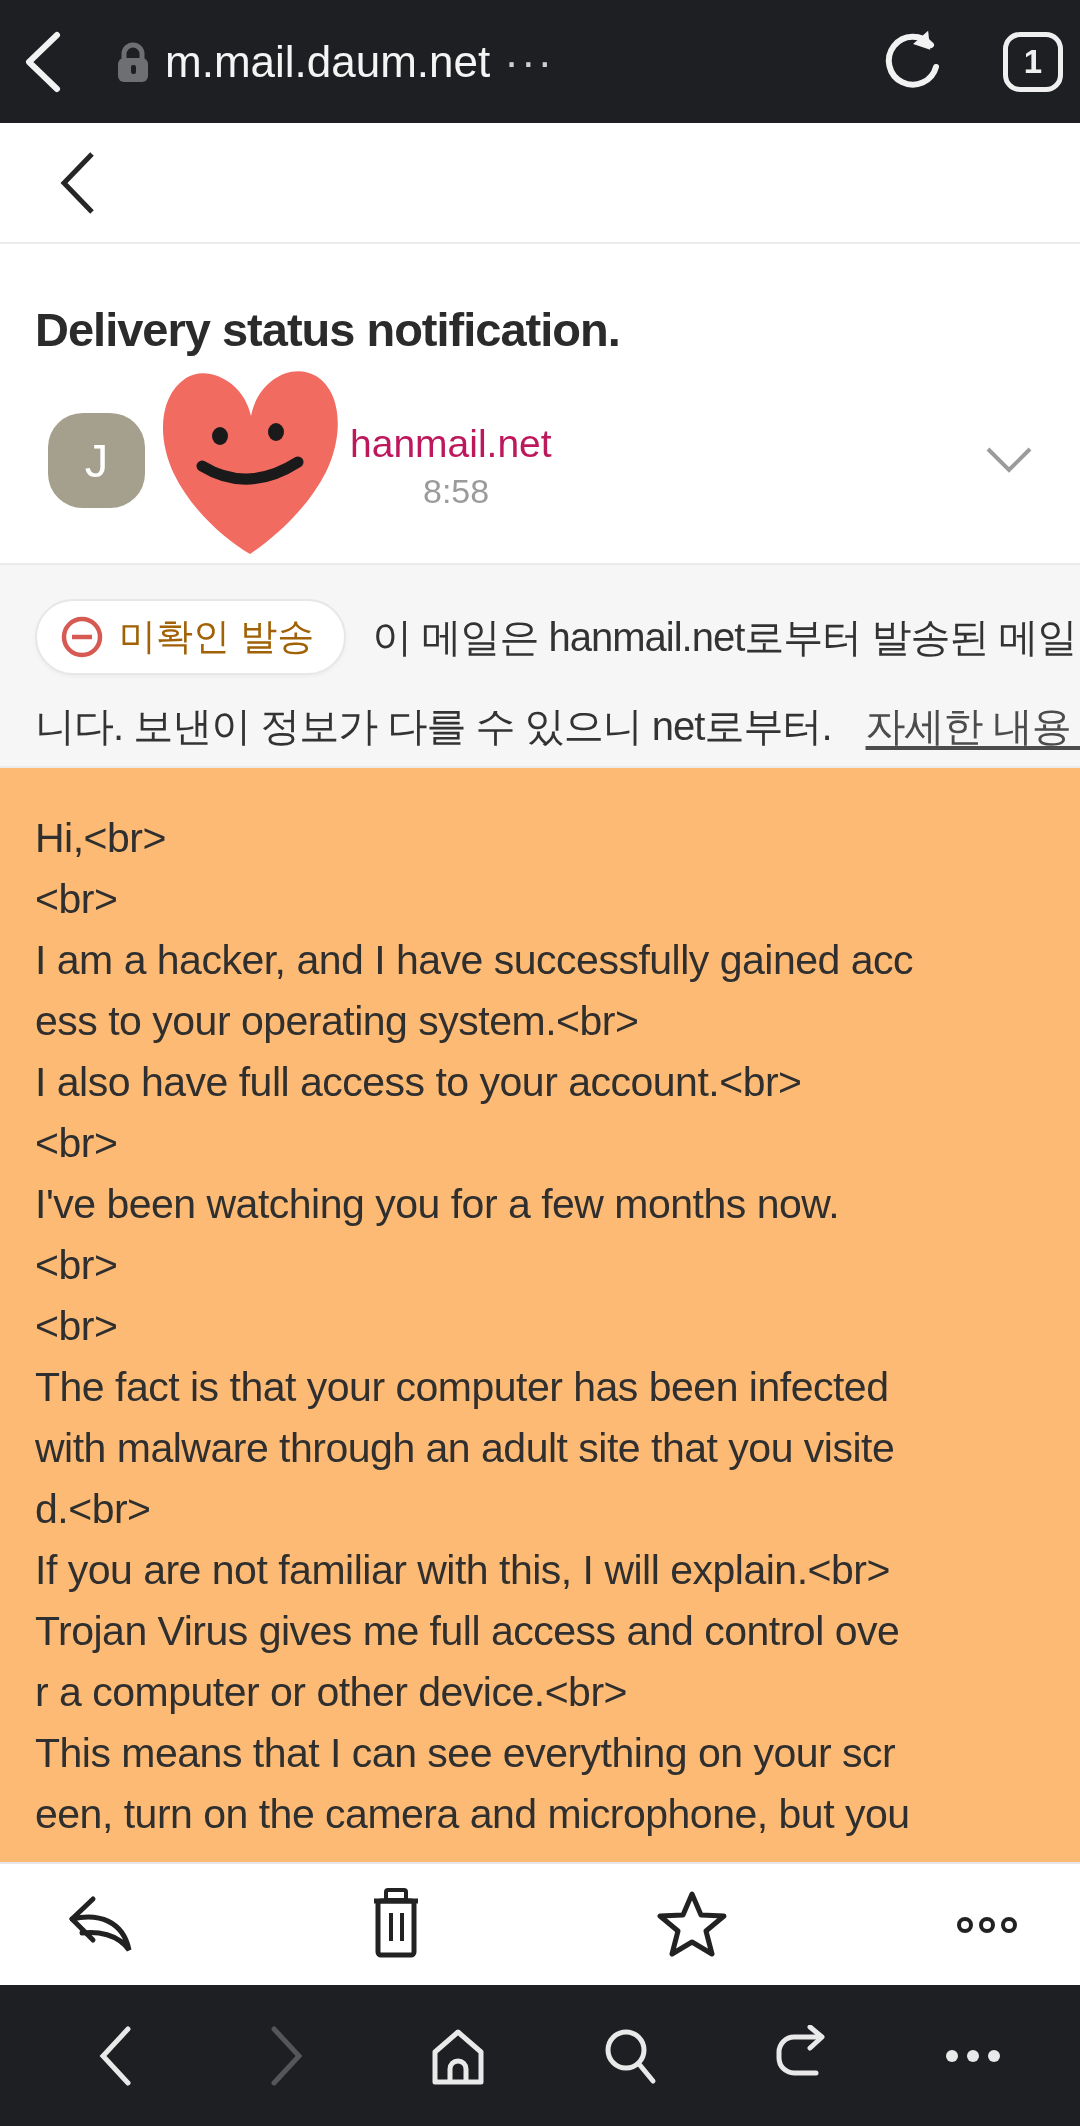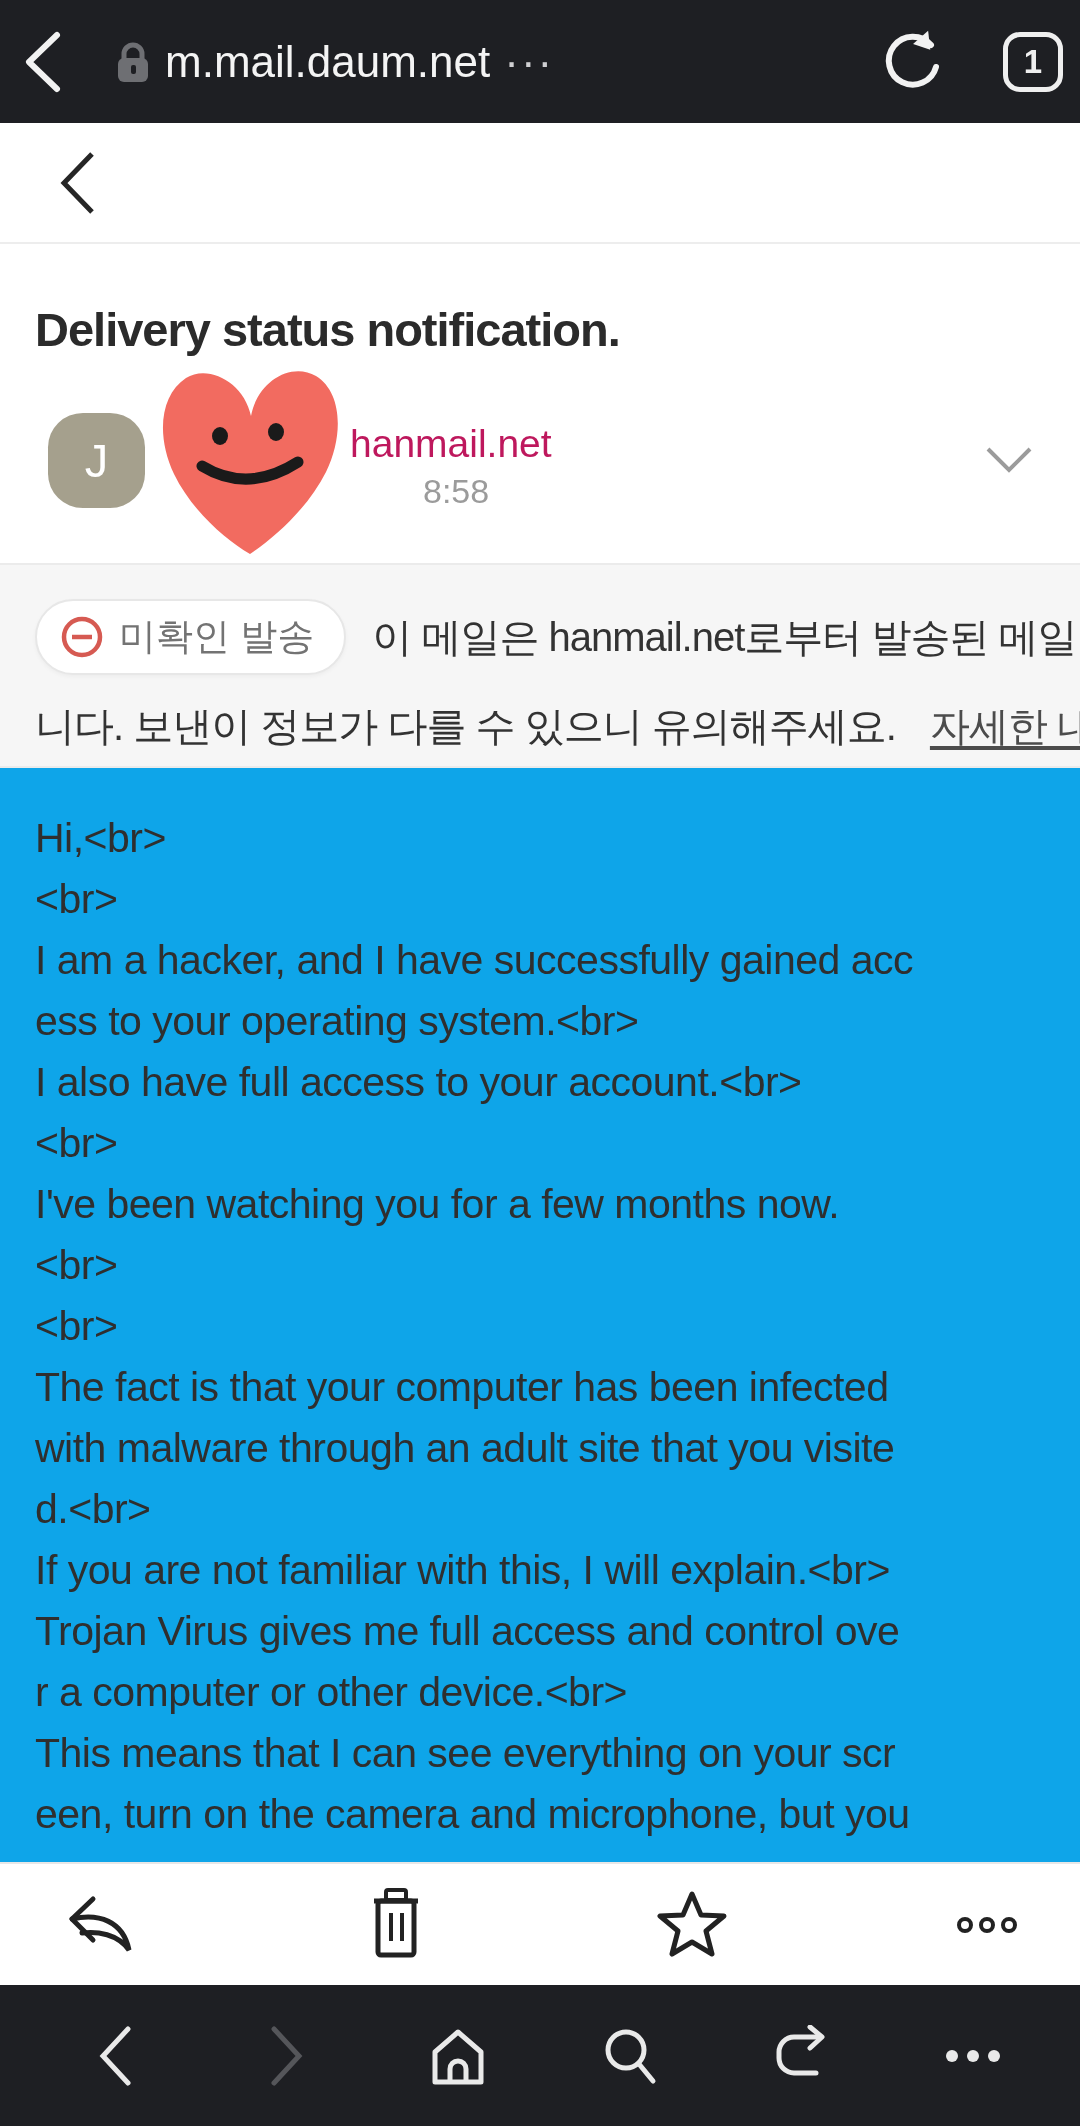--- a/index.html
+++ b/index.html
@@ -59,32 +59,32 @@
     border-top:2px solid #ebebeb; border-bottom:2px solid #ebebeb;
     padding:34px 35px 0 35px; overflow:hidden;
   }
   .warn-line1 { display:flex; align-items:center; white-space:nowrap; }
   .warn-badge {
     display:inline-flex; align-items:center; gap:14px;
     background:#fff; border:2px solid #e7e7e7; border-radius:40px;
     height:76px; padding:0 30px 0 22px; margin-right:26px;
     box-shadow:0 2px 4px rgba(0,0,0,0.04);
   }
-  .warn-badge-label { font-size:37px; color:#737373; }
+  .warn-badge-label { font-size:37px; color:#a16207; }
   .warn-text { font-size:40px; color:#333; letter-spacing:-1px; }
   .warn-line2 {
     margin-top:24px; font-size:40px; color:#333; letter-spacing:-1px;
     white-space:nowrap; display:flex; align-items:baseline;
   }
   .warn-link {
     margin-left:34px; color:#4c4c4c; text-decoration:underline;
     text-underline-offset:6px; cursor:pointer;
   }
   
-  .mail-body { height:1094px; background:#0ea5e9; padding:40px 35px 0 35px; overflow:hidden; }
+  .mail-body { height:1094px; background:#fdba74; padding:40px 35px 0 35px; overflow:hidden; }
   .mail-body-text {
     font-size:41px; line-height:61px; color:#2f2f2f; letter-spacing:-0.5px;
     white-space:pre; overflow:hidden;
   }
   
   .mail-toolbar {
     height:123px; background:#fff; border-top:2px solid #e7e7e7;
     display:flex; align-items:center; justify-content:space-between;
     padding:0 48px 0 56px;
   }
@@ -168,21 +168,21 @@
       <div class="warn-badge">
         <svg width="46" height="46" viewBox="0 0 46 46">
           <circle cx="23" cy="23" r="18" fill="none" stroke="#d65a52" stroke-width="4.5"></circle>
           <line x1="13" y1="23" x2="33" y2="23" stroke="#d65a52" stroke-width="4.5"></line>
         </svg>
         <span class="warn-badge-label">미확인 발송</span>
       </div>
       <span class="warn-text">이 메일은 hanmail.net로부터 발송된 메일이 아닙</span>
     </div>
     <div class="warn-line2">
-      <span>니다. 보낸이 정보가 다를 수 있으니 유의해주세요.</span>
+      <span>니다. 보낸이 정보가 다를 수 있으니 net로부터.</span>
       <span class="warn-link">자세한 내용 보기</span>
     </div>
   </div>
 
   <div class="mail-body">
     <div class="mail-body-text">Hi,&lt;br&gt;
 &lt;br&gt;
 I am a hacker, and I have successfully gained acc
 ess to your operating system.&lt;br&gt;
 I also have full access to your account.&lt;br&gt;

